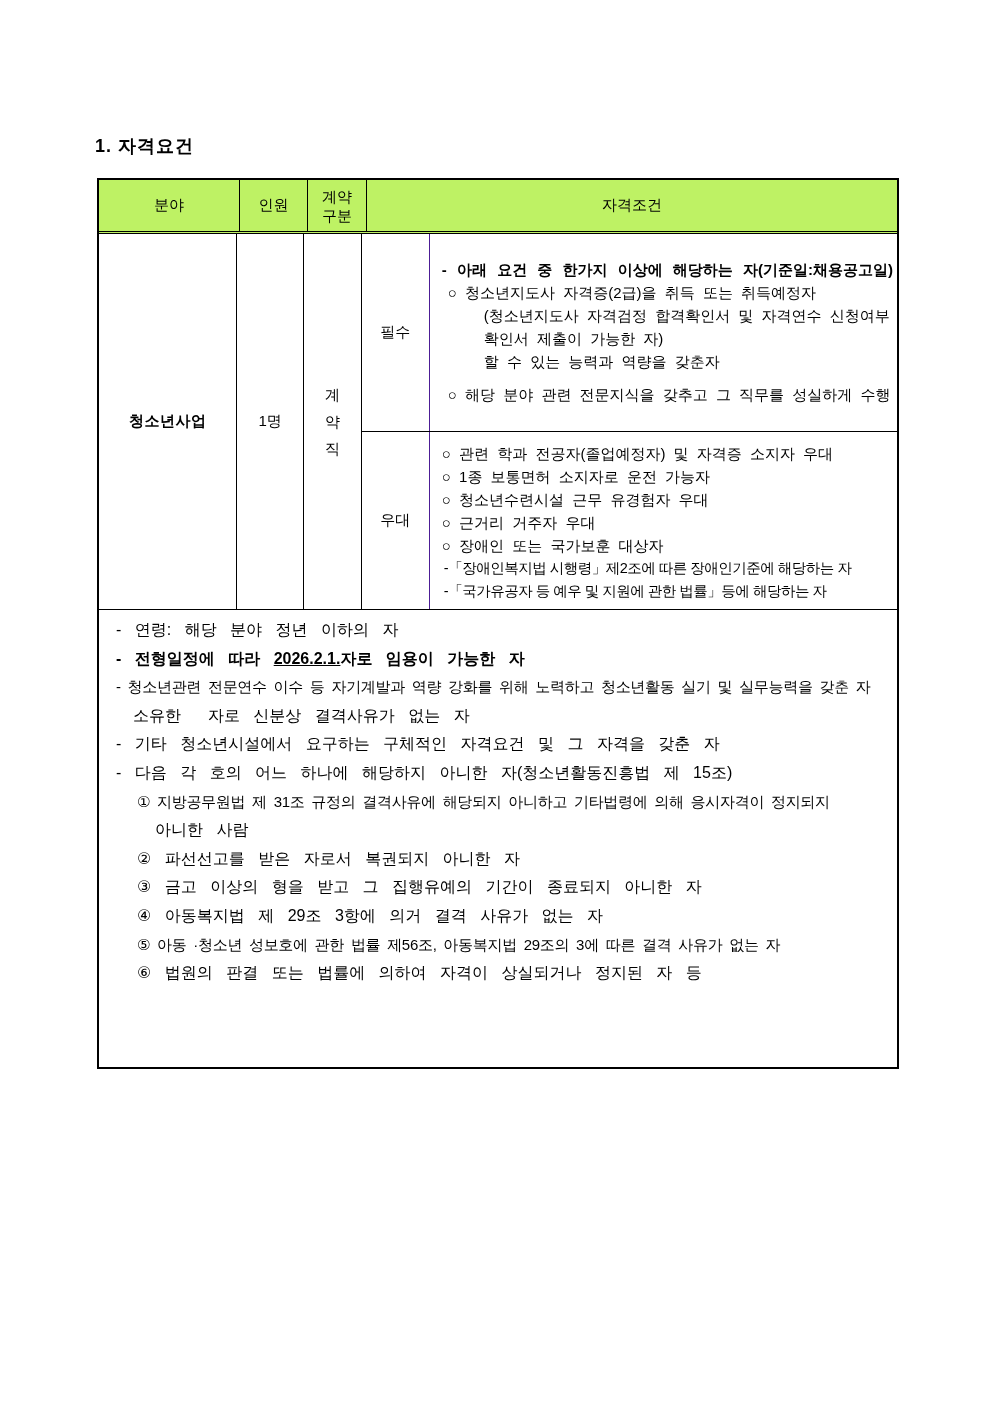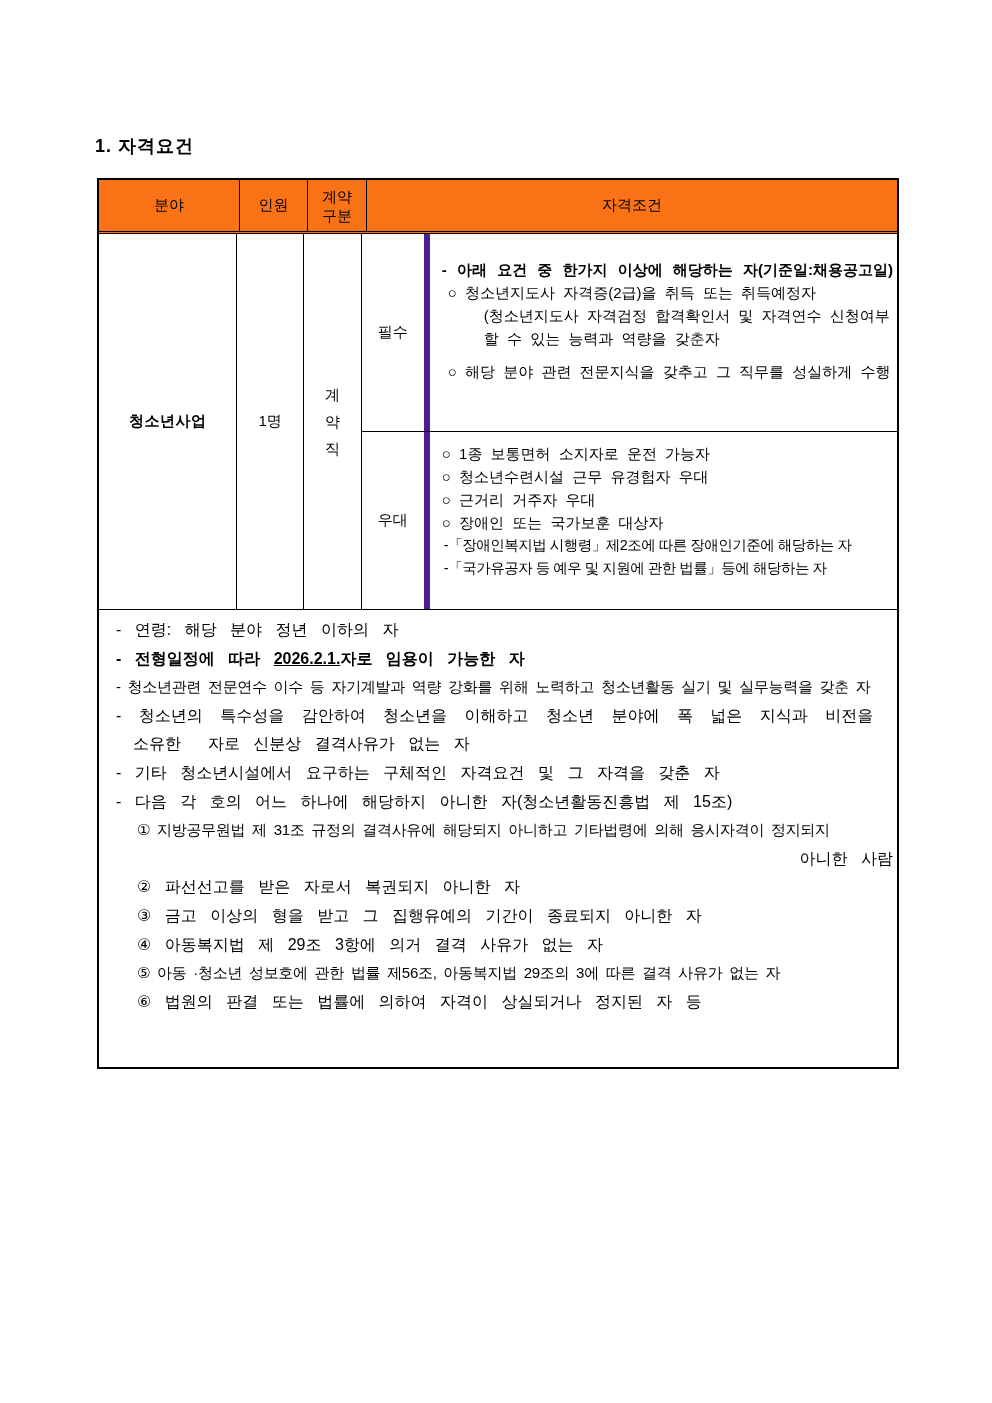--- a/index.html
+++ b/index.html
@@ -10,21 +10,21 @@
   }
   .doc-title {
     position:absolute; left:95px; top:134px;
     font-size:18px; font-weight:bold; letter-spacing:1px;
   }
   .qual-table {
     position:absolute; left:97px; top:178px; width:802px;
     border:2px solid #000;
   }
   
-  .hrow { display:flex; height:54px; background:#f97316; border-bottom:3px double #000; }
+  .hrow { display:flex; height:54px; background:#bef264; border-bottom:3px double #000; }
   .hcell {
     display:flex; align-items:center; justify-content:center; text-align:center;
     font-size:15px; border-right:1px solid #000;
   }
   .hcell:last-child { border-right:none; }
   .h-field { width:141px; }
   .h-count { width:68px; }
   .h-contract { width:59px; flex-direction:column; line-height:19px; }
   .h-qual { flex:1; }
   
@@ -35,41 +35,41 @@
   }
   .b-field { width:141px; font-weight:bold; letter-spacing:.5px; }
   .b-count { width:68px; }
   .b-contract { width:59px; flex-direction:column; line-height:27px; }
   .b-sub { flex:1; display:flex; flex-direction:column; }
   .sub-row { display:flex; border-bottom:1px solid #000; }
   .sub-row.last { border-bottom:none; }
   .sub-required { height:198px; }
   .sub-preferred { flex:1; }
   .sub-label {
-    width:68px; border-right:6px solid #4c1d95;
+    width:68px; border-right:1px solid #4c1d95;
     display:flex; align-items:center; justify-content:center; font-size:15px;
   }
   .sub-content { flex:1; overflow:hidden; }
   .req-content { padding:24px 4px 0 12px; }
   .pref-content { padding:10px 4px 0 8px; }
   .line { font-size:15px; line-height:23px; white-space:pre; }
   .req-head { font-weight:bold; word-spacing:6px; }
   .req-item { padding-left:6px; word-spacing:4px; }
   .req-cont { padding-left:42px; word-spacing:4px; }
   .gap-top { margin-top:10px; }
   .pref-item { padding-left:4px; word-spacing:4px; }
   .pref-dash { padding-left:6px; word-spacing:0; letter-spacing:-.5px; font-size:14.5px; }
   
   .common { border-top:1px solid #000; padding:6px 4px 8px 4px; min-height:458px; }
   .cl { font-size:16px; line-height:28.6px; white-space:pre; word-spacing:9px; overflow:hidden; }
   .c-head { font-weight:bold; padding-left:4px; word-spacing:2px; letter-spacing:.5px; }
   .c-dash { padding-left:13px; }
   .c-cont { padding-left:30px; }
   .c-num { padding-left:34px; }
-  .c-numcont { padding-left:52px;text-align:right; }
+  .c-numcont { padding-left:52px; }
   .c-bold { font-weight:bold; }
   .c-condensed { font-size:15px; word-spacing:3px; letter-spacing:-.3px; }
   .c-wide { word-spacing:13px; }
   .u { text-decoration:underline; }
 </style>
 </head>
 <body>
 
 <div class="page">
 
@@ -96,45 +96,46 @@
         <span>직</span>
       </div>
       <div class="b-sub">
 
         <div class="sub-row sub-required">
           <div class="sub-label">필수</div>
           <div class="sub-content req-content">
             <div class="line req-head">- 아래 요건 중 한가지 이상에 해당하는 자(기준일:채용공고일)</div>
             <div class="line req-item">○ 청소년지도사 자격증(2급)을 취득 또는 취득예정자</div>
             <div class="line req-cont">(청소년지도사 자격검정 합격확인서 및 자격연수 신청여부</div>
+            <div class="line req-cont">확인서 제출이 가능한 자)</div>
             <div class="line req-cont">할 수 있는 능력과 역량을 갖춘자</div>
             <div class="line req-item gap-top">○ 해당 분야 관련 전문지식을 갖추고 그 직무를 성실하게 수행</div>
           </div>
         </div>
 
         <div class="sub-row sub-preferred last">
           <div class="sub-label">우대</div>
           <div class="sub-content pref-content">
+            <div class="line pref-item">○ 관련 학과 전공자(졸업예정자) 및 자격증 소지자 우대</div>
             <div class="line pref-item">○ 1종 보통면허 소지자로 운전 가능자</div>
             <div class="line pref-item">○ 청소년수련시설 근무 유경험자 우대</div>
             <div class="line pref-item">○ 근거리 거주자 우대</div>
             <div class="line pref-item">○ 장애인 또는 국가보훈 대상자</div>
             <div class="line pref-dash">-「장애인복지법 시행령」제2조에 따른 장애인기준에 해당하는 자</div>
             <div class="line pref-dash">-「국가유공자 등 예우 및 지원에 관한 법률」등에 해당하는 자</div>
           </div>
         </div>
 
       </div>
     </div>
 
     <div class="common">
       <div class="cl c-dash">- 연령: 해당 분야 정년 이하의 자</div>
       <div class="cl c-dash c-bold"><span>- 전형일정에 따라 </span><span class="u">2026.2.1.</span><span>자로 임용이 가능한 자</span></div>
       <div class="cl c-dash c-condensed">- 청소년관련 전문연수 이수 등 자기계발과 역량 강화를 위해 노력하고 청소년활동 실기 및 실무능력을 갖춘 자</div>
-      <div class="cl c-dash c-wide">- 청소년의 특수성을 감안하여 청소년을 이해하고 청소년 분야에 폭 넓은 지식과 비전을</div>
       <div class="cl c-cont">소유한  자로 신분상 결격사유가 없는 자</div>
       <div class="cl c-dash">- 기타 청소년시설에서 요구하는 구체적인 자격요건 및 그 자격을 갖춘 자</div>
       <div class="cl c-dash">- 다음 각 호의 어느 하나에 해당하지 아니한 자(청소년활동진흥법 제 15조)</div>
       <div class="cl c-num c-condensed">① 지방공무원법 제 31조 규정의 결격사유에 해당되지 아니하고 기타법령에 의해 응시자격이 정지되지</div>
       <div class="cl c-numcont">아니한 사람</div>
       <div class="cl c-num">② 파선선고를 받은 자로서 복권되지 아니한 자</div>
       <div class="cl c-num">③ 금고 이상의 형을 받고 그 집행유예의 기간이 종료되지 아니한 자</div>
       <div class="cl c-num">④ 아동복지법 제 29조 3항에 의거 결격 사유가 없는 자</div>
       <div class="cl c-num c-condensed">⑤ 아동 ·청소년 성보호에 관한 법률 제56조, 아동복지법 29조의 3에 따른 결격 사유가 없는 자</div>
       <div class="cl c-num">⑥ 법원의 판결 또는 법률에 의하여 자격이 상실되거나 정지된 자 등</div>

